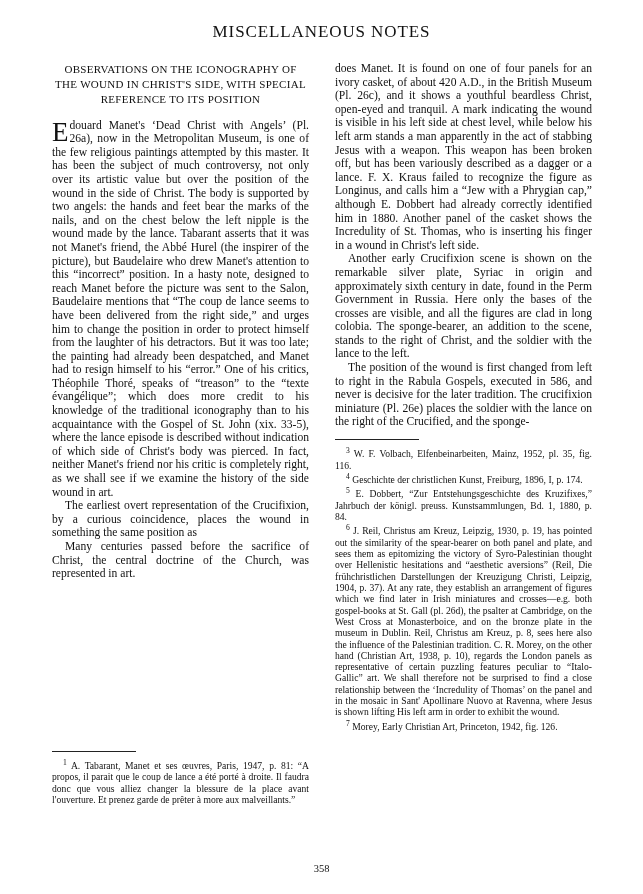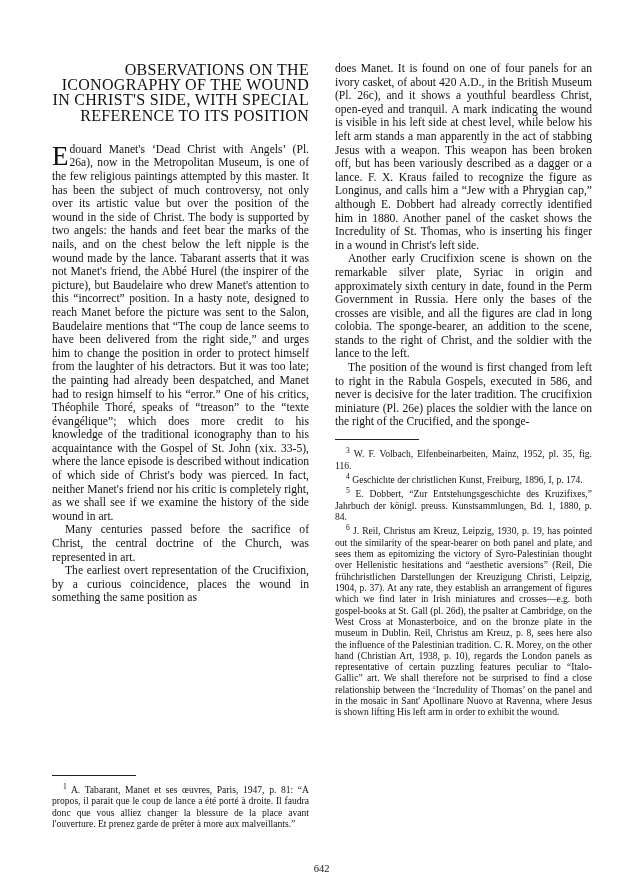--- a/index.html
+++ b/index.html
@@ -39,26 +39,26 @@
     gap: 26px;
   }
   .col {
     width: 257px;
     font-size: 11.6px;
     line-height: 13.6px;
     text-align: justify;
     hyphens: auto;
   }
   .article-title {
-    font-size: 16px;
+    font-size: 11px;
     line-height: 15.2px;
     letter-spacing: 0.3px;
     font-variant: small-caps;
-    text-align: right;
-    margin-bottom: 20px;
+    text-align: center;
+    margin-bottom: 11px;
   }
   p {
     margin: 0;
     text-indent: 13px;
   }
   p.noindent {
     text-indent: 0;
   }
   .dropcap-para {
     text-indent: 0;
@@ -108,35 +108,36 @@
   }
   .col-right .footnotes {
     margin-top: 10px;
   }
 </style>
 </head>
 <body>
 
 <div class="page">
 
+  <div class="running-head">MISCELLANEOUS NOTES</div>
 
   <div class="columns">
 
     <div class="col col-left">
 
       <div class="article-title">OBSERVATIONS ON THE ICONOGRAPHY OF THE WOUND IN CHRIST'S SIDE, WITH SPECIAL REFERENCE TO ITS POSITION</div>
 
       <div class="dropcap-para">
         <span class="dropcap">E</span>
         <p class="noindent">douard Manet's ‘Dead Christ with Angels’ (Pl. 26a), now in the Metropolitan Museum, is one of the few religious paintings attempted by this master. It has been the subject of much controversy, not only over its artistic value but over the position of the wound in the side of Christ. The body is supported by two angels: the hands and feet bear the marks of the nails, and on the chest below the left nipple is the wound made by the lance. Tabarant asserts that it was not Manet's friend, the Abbé Hurel (the inspirer of the picture), but Baudelaire who drew Manet's attention to this “incorrect” position. In a hasty note, designed to reach Manet before the picture was sent to the Salon, Baudelaire mentions that “The coup de lance seems to have been delivered from the right side,” and urges him to change the position in order to protect himself from the laughter of his detractors. But it was too late; the painting had already been despatched, and Manet had to resign himself to his “error.” One of his critics, Théophile Thoré, speaks of “treason” to the “texte évangélique”; which does more credit to his knowledge of the traditional iconography than to his acquaintance with the Gospel of St. John (xix. 33-5), where the lance episode is described without indication of which side of Christ's body was pierced. In fact, neither Manet's friend nor his critic is completely right, as we shall see if we examine the history of the side wound in art.</p>
       </div>
 
+      <p>The earliest overt representation of the Crucifixion, by a curious coincidence, places the wound in something the same position as</p>
+
       <p>Many centuries passed before the sacrifice of Christ, the central doctrine of the Church, was represented in art.</p>
-
-      <p>The earliest overt representation of the Crucifixion, by a curious coincidence, places the wound in something the same position as</p>
 
       <div class="footnotes left-col-bottom" style="margin-top:170px;">
         <hr class="notes-rule">
         <p class="small"><span class="fn-marker">1</span> <span>A. Tabarant, Manet et ses œuvres, Paris, 1947, p. 81: “A propos, il parait que le coup de lance a été porté à droite. Il faudra donc que vous alliez changer la blessure de la place avant l'ouverture. Et prenez garde de prêter à more aux malveillants.”</span></p>
       </div>
 
     </div>
 
     <div class="col col-right">
 
@@ -145,21 +146,22 @@
       <p>Another early Crucifixion scene is shown on the remarkable silver plate, Syriac in origin and approximately sixth century in date, found in the Perm Government in Russia. Here only the bases of the crosses are visible, and all the figures are clad in long colobia. The sponge-bearer, an addition to the scene, stands to the right of Christ, and the soldier with the lance to the left.</p>
 
       <p>The position of the wound is first changed from left to right in the Rabula Gospels, executed in 586, and never is decisive for the later tradition. The crucifixion miniature (Pl. 26e) places the soldier with the lance on the right of the Crucified, and the sponge-</p>
 
       <div class="footnotes">
         <hr class="notes-rule">
         <p class="small"><span class="fn-marker">3</span> <span>W. F. Volbach, Elfenbeinarbeiten, Mainz, 1952, pl. 35, fig. 116.</span></p>
         <p class="small"><span class="fn-marker">4</span> <span>Geschichte der christlichen Kunst, Freiburg, 1896, I, p. 174.</span></p>
         <p class="small"><span class="fn-marker">5</span> <span>E. Dobbert, “Zur Entstehungsgeschichte des Kruzifixes,” Jahrbuch der königl. preuss. Kunstsammlungen, Bd. 1, 1880, p. 84.</span></p>
         <p class="small"><span class="fn-marker">6</span> <span>J. Reil, Christus am Kreuz, Leipzig, 1930, p. 19, has pointed out the similarity of the spear-bearer on both panel and plate, and sees them as epitomizing the victory of Syro-Palestinian thought over Hellenistic hesitations and “aesthetic aversions” (Reil, Die frühchristlichen Darstellungen der Kreuzigung Christi, Leipzig, 1904, p. 37). At any rate, they establish an arrangement of figures which we find later in Irish miniatures and crosses—e.g. both gospel-books at St. Gall (pl. 26d), the psalter at Cambridge, on the West Cross at Monasterboice, and on the bronze plate in the museum in Dublin. Reil, Christus am Kreuz, p. 8, sees here also the influence of the Palestinian tradition. C. R. Morey, on the other hand (Christian Art, 1938, p. 10), regards the London panels as representative of certain puzzling features peculiar to “Italo-Gallic” art. We shall therefore not be surprised to find a close relationship between the ‘Incredulity of Thomas’ on the panel and in the mosaic in Sant' Apollinare Nuovo at Ravenna, where Jesus is shown lifting His left arm in order to exhibit the wound.</span></p>
+        <p class="small"><span class="fn-marker">7</span> <span>Morey, Early Christian Art, Princeton, 1942, fig. 126.</span></p>
       </div>
 
     </div>
 
   </div>
 
-  <div class="folio">642</div>
+  <div class="folio">358</div>
 
 </div>
 
 </body></html>

